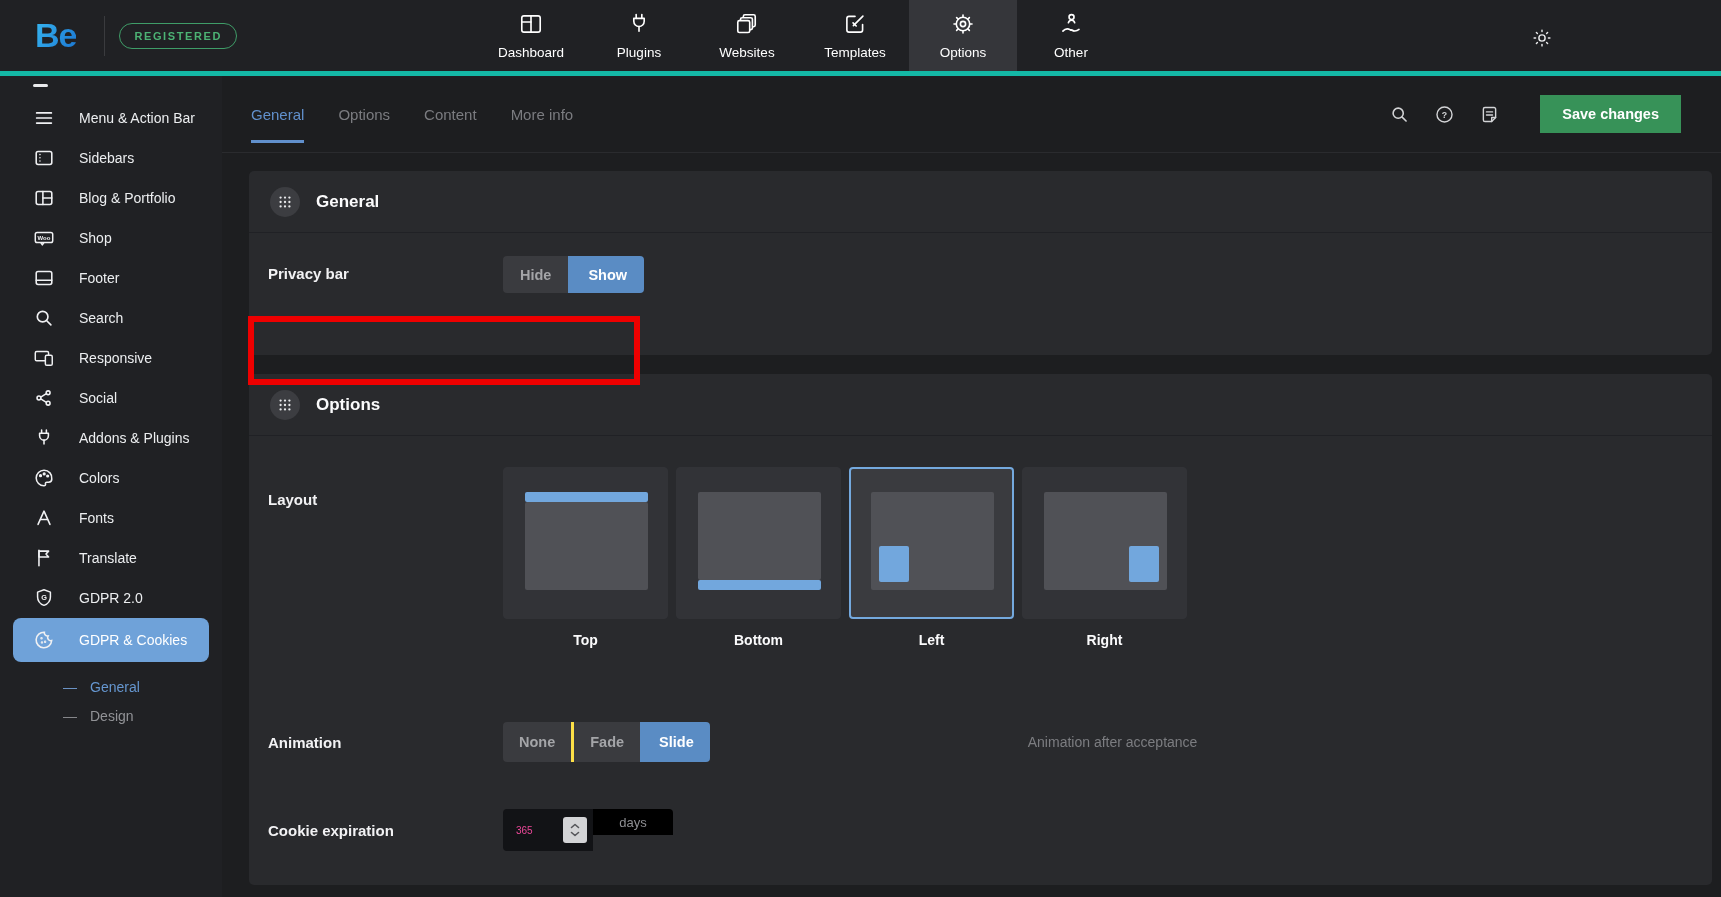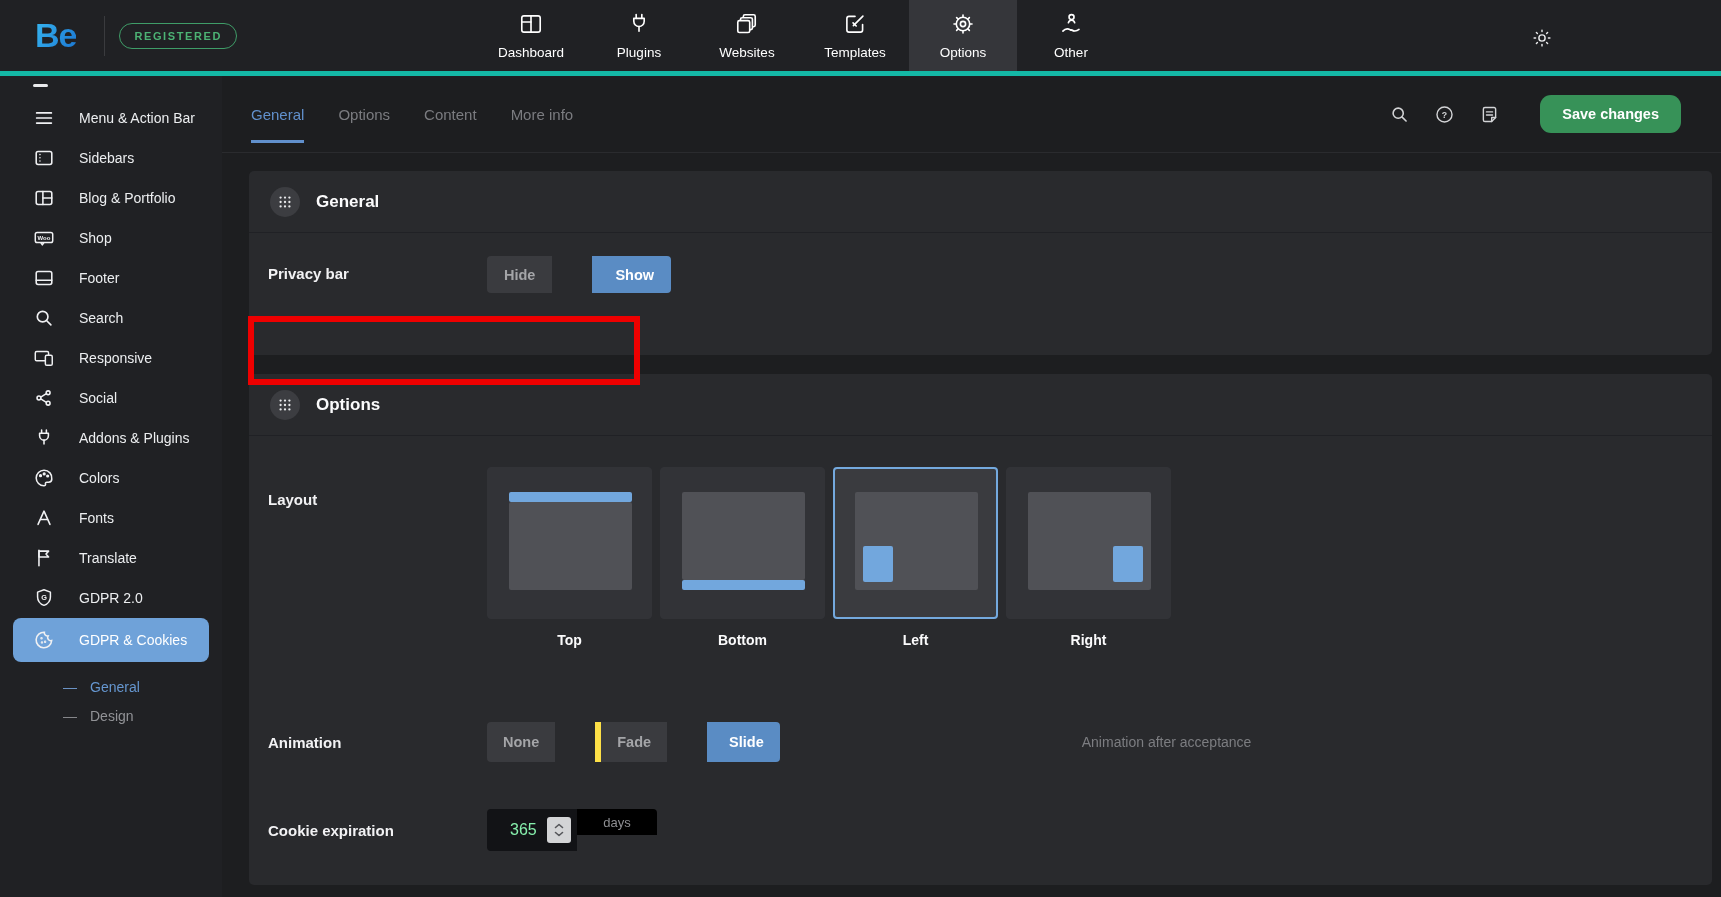--- a/index.html
+++ b/index.html
@@ -73,50 +73,50 @@
     height: 100%; display: flex; align-items: center; margin-right: 34px;
     font-size: 15px; color: #7b7c80; cursor: pointer; position: relative;
   }
   .tab.active { color: #6190cc; }
   .tab.active::after {
     content: ""; position: absolute; left: 0; right: 0; bottom: 9px; height: 3px; background: #6190cc;
   }
   .toolbar-right { margin-left: auto; display: flex; align-items: center; gap: 24px; }
   .tool-icon { color: #d3d4d6; cursor: pointer; }
   .save-btn {
-    background: #379258; color: #fff; border: none; border-radius: 11px;
+    background: #379258; color: #fff; border: none; border-radius: 0;
     font-family: inherit; font-size: 14.5px; font-weight: 600;
     padding: 11px 22px; margin-left: 16px; cursor: pointer;
   }
 
   .content { padding: 18px 9px 0 27px; }
   .card { background: #292a2d; border-radius: 5px; }
   .card-header {
     height: 62px; display: flex; align-items: center; padding: 0 21px;
     border-bottom: 1px solid #202125;
   }
   .grip {
     width: 30px; height: 30px; border-radius: 50%; background: #3c3d41;
     display: flex; align-items: center; justify-content: center; cursor: grab; color: #e8e9eb;
   }
   .card-title { margin-left: 16px; font-size: 17px; font-weight: 700; color: #fbfbfc; }
 
-  .row { display: flex; padding-left: 19px; }
+  .row { display: flex; padding-left: 19px; gap: 16px; }
   .row-label { width: 219px; flex: 0 0 auto; font-size: 15px; font-weight: 700; color: #f2f2f4; }
 
   
   .privacy-row { padding-top: 23px; padding-bottom: 62px; align-items: flex-start; }
   .privacy-row .row-label { padding-top: 9px; }
   .seg-group { display: flex; border-radius: 4px; overflow: hidden; }
   .seg-btn {
     border: none; font-family: inherit; font-size: 14.5px; font-weight: 600;
     padding: 0 17px; height: 37px; cursor: pointer;
     background: #3a3b3f; color: #a4a5a8;
   }
-  .seg-btn + .seg-btn { border-left: 6px solid #fde047; margin-left: 40px; }
+  .seg-btn + .seg-btn { border-left: 3px solid #fde047; }
   .seg-btn.selected { background: #5a8cc4; color: #fff; border-left-color: #5a8cc4; }
 
   .options-card { margin-top: 19px; padding-bottom: 34px; }
 
   
   .layout-row { margin-top: 31px; align-items: flex-start; }
   .layout-row .row-label { padding-top: 24px; }
   .tile-strip { display: flex; gap: 8px; }
   .tile-wrap { width: 165px; cursor: pointer; }
   .tile {
@@ -141,21 +141,21 @@
   .animation-row { margin-top: 74px; align-items: center; }
   .anim-seg .seg-btn { height: 40px; padding: 0 16px; }
   .anim-note { margin-left: 302px; font-size: 14px; color: #7c7d81; }
 
   
   .cookie-row { margin-top: 47px; align-items: center; }
   .num-group { display: flex; border-radius: 4px; overflow: hidden; }
   .num-wrap { position: relative; width: 90px; height: 42px; background: #121316; }
   .num-input {
     width: 100%; height: 100%; background: transparent; border: none; outline: none;
-    color: #86efac; font-family: inherit; font-size: 16px; padding-left: 23px;
+    color: #ec4899; font-family: inherit; font-size: 10px; padding-left: 13px;
   }
   .stepper {
     position: absolute; right: 6px; top: 8px; width: 24px; height: 26px;
     background: #d3d4d6; border-radius: 3px; display: flex; flex-direction: column;
     align-items: center; justify-content: center; gap: 2px; cursor: pointer;
   }
   .unit-box {
     width: 80px; height: 26px; background: #000000; display: flex;
     align-items: center; justify-content: center; font-size: 13px; color: #8e8f93;
   }

